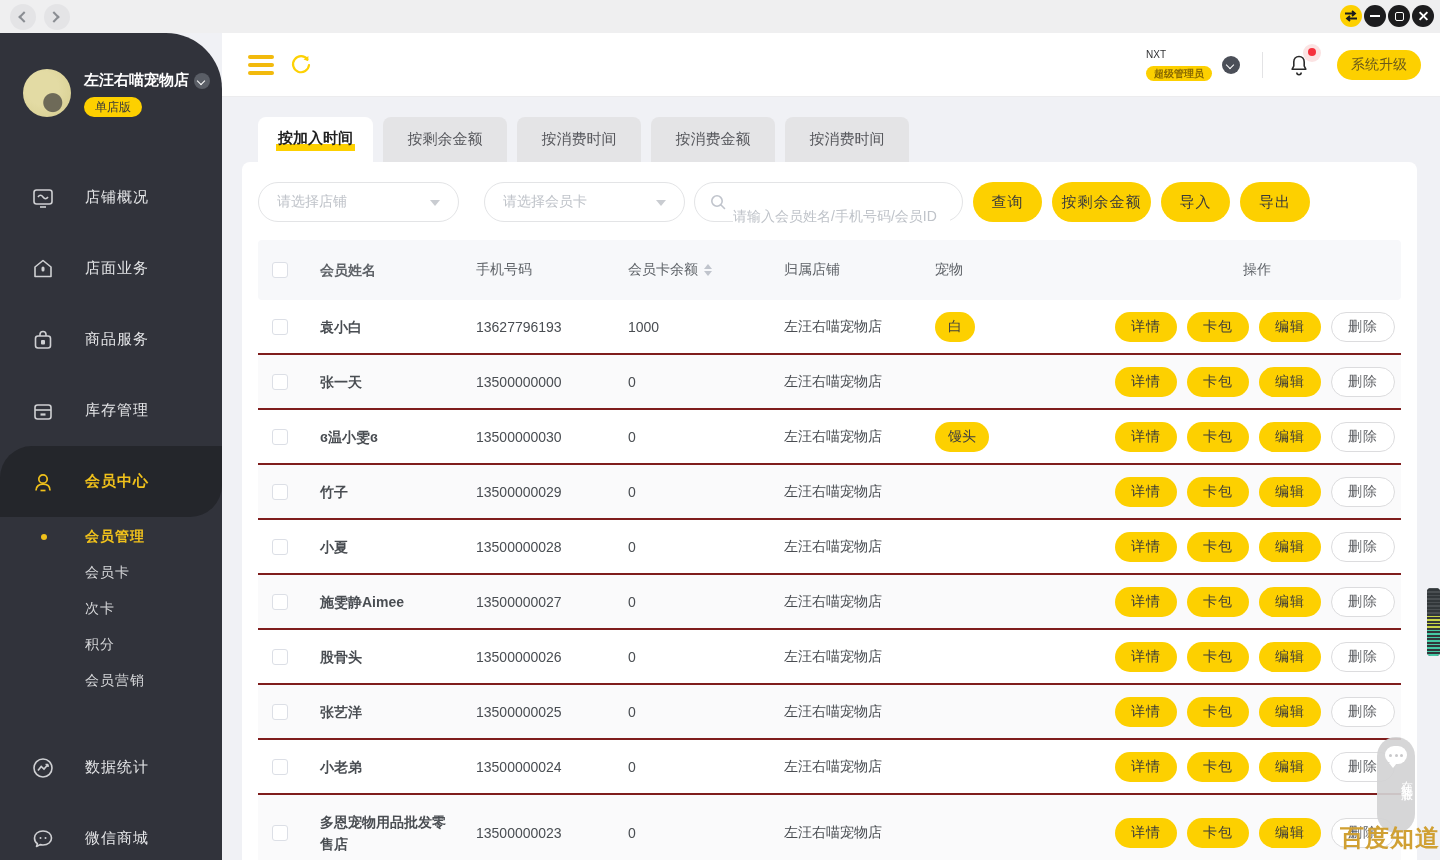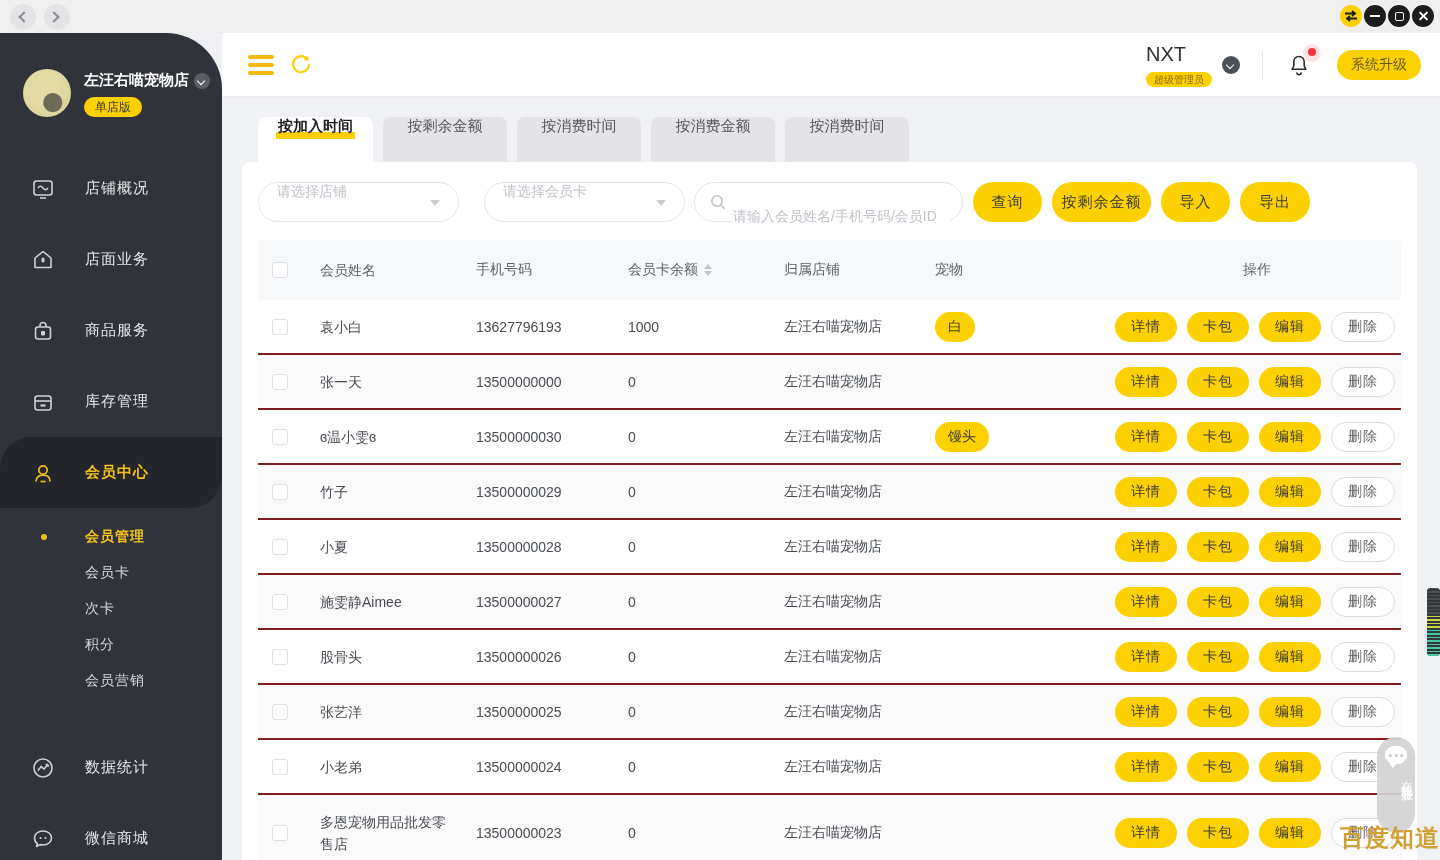--- a/index.html
+++ b/index.html
@@ -27,80 +27,80 @@
   .side-head { position:absolute; left:0; top:0; width:100%; height:120px; }
   .avatar { position:absolute; left:23px; top:36px; width:48px; height:48px; border-radius:50%;
             background:radial-gradient(circle at 62% 70%, #6E6A58 0 9px, transparent 10px),
                        radial-gradient(circle at 40% 40%, #E3DBA4 0 40%, #D5CC8E 100%); }
   .store-row { position:absolute; left:84px; top:38px; display:flex; align-items:center; gap:5px; }
   .store-name { color:#FFFFFF; font-size:15px; font-weight:bold; }
   .circ-caret { width:16px; height:16px; border-radius:50%; background:#5A5E66; position:relative; }
   .circ-caret::after { content:""; position:absolute; left:4px; top:5px; width:5px; height:5px; border-left:1.5px solid #fff; border-bottom:1.5px solid #fff; transform:rotate(-45deg); }
   .plan-badge { position:absolute; left:84px; top:64px; height:20px; padding:0 11px; background:#FDD000; border-radius:10px; font-size:12px; color:#3A3A3A; line-height:20px; }
 
-  .menu { position:absolute; left:0; top:120px; width:100%;text-align:center; }
+  .menu { position:absolute; left:0; top:129px; width:100%;text-align:center; }
   .mitem { position:relative; height:71px; display:flex; align-items:center; cursor:pointer; }
   .mitem .ic { position:absolute; left:31px; width:24px; height:24px; }
   .mitem .lb { position:absolute; left:85px; font-size:15px; color:#E4E5E7; letter-spacing:1px; }
   .mitem.active { background:#24262B; border-radius:32px 0 32px 0; }
   .mitem.active .lb { color:#F0C11B; font-weight:bold; }
   .submenu { position:absolute; left:0; top:486px; width:100%; }
   .sitem { position:relative; height:36px; display:flex; align-items:center; cursor:pointer; }
   .sitem .lb { position:absolute; left:85px; font-size:14px; color:#D7D8DA; letter-spacing:1px; }
   .sitem.active .lb { color:#F0C11B; font-weight:bold; }
   .sitem .dot { position:absolute; left:41px; width:6px; height:6px; border-radius:50%; background:#F0C11B; display:none; }
   .sitem.active .dot { display:block; }
   .menu-bottom { position:absolute; left:0; top:699px; width:100%; }
 
   
   .apphead { position:absolute; left:222px; top:33px; width:1218px; height:64px; background:#fff; border-bottom:1px solid #ECECEE; z-index:10; }
   .hamburger { position:absolute; left:26px; top:22px; width:26px; height:20px; cursor:pointer; }
   .hamburger i { display:block; height:3.5px; background:#F2BA0D; border-radius:2px; margin-bottom:4.5px; }
   .refresh { position:absolute; left:68px; top:21px; cursor:pointer; }
   .hright { position:absolute; right:19px; top:0; height:64px; display:flex; align-items:center; }
   .userblock { text-align:left; margin-right:10px; }
-  .uname { font-size:20px; color:#303133; margin-bottom:3px; }
-  .urole { display:inline-block; height:15px; line-height:15px; padding:0 8px; background:#FDD000; border-radius:8px; font-size:10px; color:#8A6A00; }
+  .uname { font-size:10px; color:#303133; margin-bottom:3px; }
+  .urole { display:inline-block; height:15px; line-height:15px; padding:0 8px; background:#FDD000; border-radius:8px; font-size:10px; color:#8A6A00;font-weight:bold; }
   .user-caret { width:18px; height:18px; border-radius:50%; background:#4B4F58; position:relative; cursor:pointer; }
   .user-caret::after { content:""; position:absolute; left:5px; top:5.5px; width:5px; height:5px; border-left:1.5px solid #fff; border-bottom:1.5px solid #fff; transform:rotate(-45deg); }
   .vdiv { width:1px; height:26px; background:#E3E3E5; margin:0 22px; }
   .bellwrap { position:relative; width:30px; height:30px; cursor:pointer; }
   .bellwrap .pink { position:absolute; right:-6px; top:-6px; width:18px; height:18px; border-radius:50%; background:#FBE3E3; }
   .bellwrap .reddot { position:absolute; right:-1px; top:-2px; width:8px; height:8px; border-radius:50%; background:#F5313D; }
   .upgrade-btn { margin-left:22px; height:30px; padding:0 14px; background:#FDD000; border:none; border-radius:15px; font-size:14px; color:#6B5A1A; cursor:pointer; font-family:inherit; }
 
   
   .content { position:absolute; left:222px; top:97px; width:1218px; height:763px; background:#F0F1F5; }
   .tabs { position:absolute; left:36px; top:20px; display:flex; gap:10px; }
-  .tab { height:45px; width:124px; background:#E4E4E6; border-radius:8px 8px 0 0; display:flex; align-items:flex-start; justify-content:center; font-size:15px; color:#56575C; cursor:pointer; }
+  .tab { height:45px; width:124px; background:#E4E4E6; border-radius:8px 8px 0 0; display:flex; align-items:center; justify-content:center; font-size:15px; color:#56575C; cursor:pointer; }
   .tab.active { width:115px; background:#FFFFFF; color:#1F1F1F; font-weight:bold; }
   .tab.active span { background:linear-gradient(transparent 68%, #FDD000 68%); padding:0 2px 3px 2px; }
 
   .panel { position:absolute; left:20px; top:65px; width:1175px; height:698px; background:#fff; border-radius:8px 8px 0 0; }
 
   .filters { position:absolute; left:16px; top:20px; width:1143px; height:40px; }
-  .pill-select { position:absolute; height:40px; width:201px; border:1px solid #E3E4E6; border-radius:20px; background:#fff; display:flex; align-items:flex-start; padding:0 18px; font-size:14px; color:#BFC3C9; cursor:pointer; }
+  .pill-select { position:absolute; height:40px; width:201px; border:1px solid #E3E4E6; border-radius:20px; background:#fff; display:flex; align-items:center; padding:12px 18px; font-size:14px; color:#BFC3C9; cursor:pointer; }
   .pill-select .arr { position:absolute; right:18px; top:17px; width:0; height:0; border-left:5px solid transparent; border-right:5px solid transparent; border-top:6px solid #C9CCD1; }
   .sel1 { left:0; } .sel2 { left:226px; }
   .pill-search { position:absolute; left:436px; width:269px; height:40px; border:1px solid #E3E4E6; border-radius:20px; background:#fff; display:flex; align-items:center; padding:0 12px 0 14px; }
   .pill-search input { border:none; outline:none; flex:1; font-size:14px; color:#333; font-family:inherit; min-width:0;margin-top:28px; }
   .pill-search input::placeholder { color:#BFC3C9; }
   .fbtn { position:absolute; height:40px; border:none; border-radius:20px; background:#FDD000; font-size:15px; color:#3A3A3A; cursor:pointer; font-family:inherit; letter-spacing:1px; }
   .fbtn.b0 { left:715px; width:69px; } .fbtn.b1 { left:794px; width:99px; }
   .fbtn.b2 { left:903px; width:69px; } .fbtn.b3 { left:982px; width:70px; }
 
   
   .table { position:absolute; left:16px; top:78px; width:1143px; }
   .trow { display:flex; align-items:center; }
   .thead { height:60px; background:#F7F8FA; border-radius:4px; font-size:14px; color:#5F6368; }
   .tbody .trow { height:55px; border-bottom:2px solid #7f1d1d; font-size:14px; color:#494D52; background:#fff; }
   .tbody .trow.stripe { background:#FAFAFB; }
   .tbody .trow.tall { height:78px; }
   .c1 { width:62px; display:flex; align-items:center; padding-left:14px; }
-  .c2 { width:156px; padding-right:26px; line-height:22px; }
+  .c2 { width:156px; padding-right:26px; line-height:22px;font-weight:bold; }
   .c3 { width:152px; } .c4 { width:156px; } .c5 { width:151px; }
   .c6 { width:180px; display:flex; gap:8px; }
   .c7 { flex:1; display:flex; align-items:flex-start; gap:10px; }
   .thead .c7 span { margin-left:128px; }
   .cbx { width:16px; height:16px; border:1px solid #DCDFE6; border-radius:3px; background:#fff; cursor:pointer; }
   .sortwrap { display:inline-flex; flex-direction:column; gap:2px; margin-left:6px; vertical-align:middle; }
   .sortwrap i { width:0; height:0; border-left:4px solid transparent; border-right:4px solid transparent; }
   .sortwrap .up { border-bottom:5px solid #C0C4CC; }
   .sortwrap .dn { border-top:5px solid #C0C4CC; }
   .pet-tag { height:30px; padding:0 13px; border-radius:15px; background:#FDD000; color:#3F3F3F; font-size:14px; display:inline-flex; align-items:center; }

